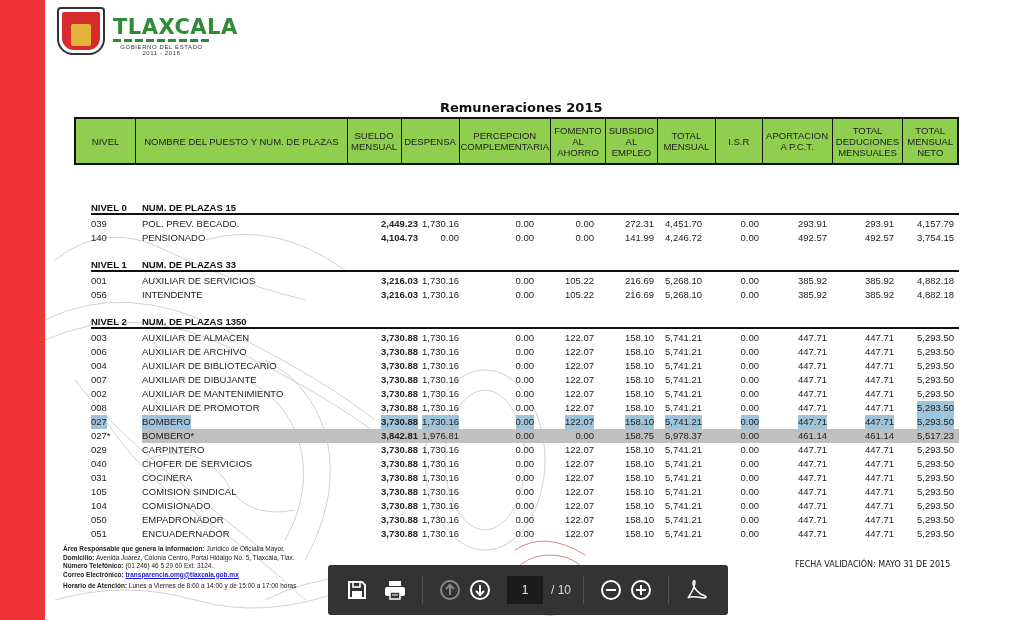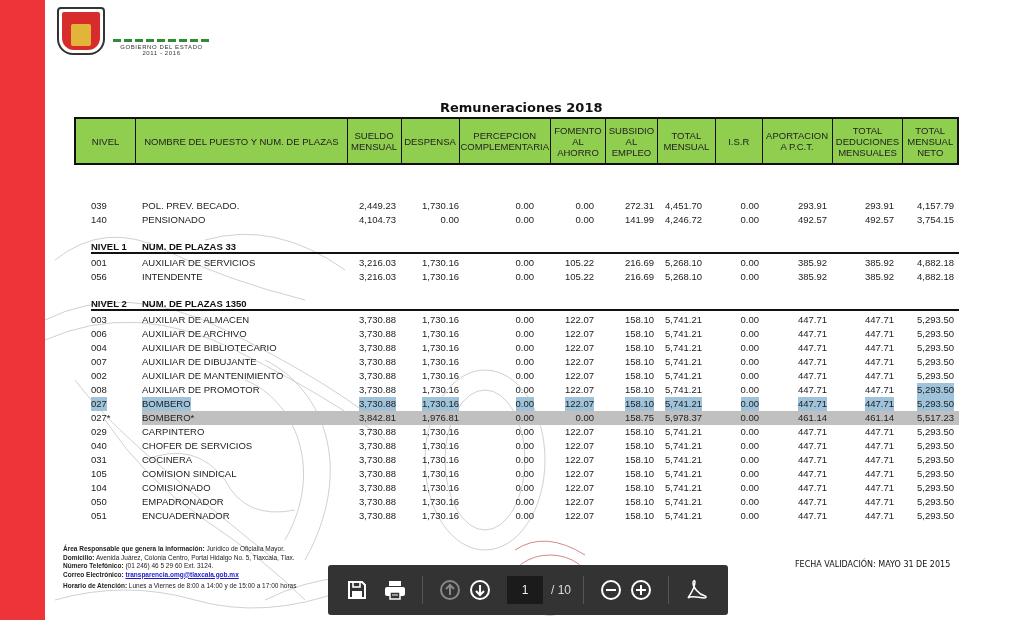--- a/index.html
+++ b/index.html
@@ -31,21 +31,21 @@
   .body-wrap { position: absolute; left: 29px; top: 196px; width: 885px; }
   .group-hdr { position: relative; height: 18px; font-size: 9.5px; font-weight: bold; color: #111; }
   .group-hdr .lvl { position: absolute; left: 17px; top: 6px; }
   .group-hdr .plz { position: absolute; left: 68px; top: 6px; }
   .group-rule { position: absolute; left: 17px; right: 0; top: 17px; height: 2px; background: #111; }
   .row { position: relative; height: 14px; font-size: 9.5px; color: #222; display: flex; }
   .row span { display: block; line-height: 14px; white-space: nowrap; }
   .c0 { position: absolute; left: 17px; }
   .c1 { position: absolute; left: 68px; }
   .num { position: absolute; text-align: right; }
-  .n2 { left: 264px; width: 58px; }
+  .n2 { left: 286px; width: 58px; font-weight: bold; }
   .n3 { left: 330px; width: 55px; }
   .n4 { left: 400px; width: 60px; }
   .n5 { left: 470px; width: 50px; }
   .n6 { left: 530px; width: 50px; }
   .n7 { left: 560px; width: 68px; }
   .n8 { left: 640px; width: 45px; }
   .n9 { left: 690px; width: 63px; }
   .n10 { left: 760px; width: 60px; }
   .n11 { left: 820px; width: 60px; }
   .hl { background: #9ec3da; }
@@ -88,29 +88,30 @@
     <g fill="none" stroke="#c96a6a" stroke-width="0.8">
       <ellipse cx="505" cy="585" rx="40" ry="30"></ellipse>
       <path d="M470 550 Q 500 530 540 555"></path>
     </g>
   </svg>
 
   <div class="logo-tlax">
     <div class="shield">
         <div class="shield-inner"></div>
       </div>
+    <div class="tlax-word">TLAXCALA</div>
     <div class="tlax-deco"></div>
     <div class="tlax-sub">
       <div>GOBIERNO DEL ESTADO</div>
       <div>2011 - 2016</div>
     </div>
   </div>
 
 
-  <div class="report-title">Remuneraciones 2018</div>
+  <div class="report-title">Remuneraciones 2015</div>
 
   <table class="hdr">
     <tbody>
         <tr>
       <th style="width:61px">NIVEL</th>
       <th style="width:213px">NOMBRE DEL PUESTO Y NUM. DE PLAZAS</th>
       <th style="width:54px">SUELDO MENSUAL</th>
       <th style="width:58px">DESPENSA</th>
       <th style="width:88px">PERCEPCION COMPLEMENTARIA</th>
       <th style="width:55px">FOMENTO AL AHORRO</th>
@@ -118,20 +119,25 @@
       <th style="width:58px">TOTAL MENSUAL</th>
       <th style="width:47px">I.S.R</th>
       <th style="width:70px">APORTACION A P.C.T.</th>
       <th style="width:71px">TOTAL DEDUCIONES MENSUALES</th>
       <th style="width:55px">TOTAL MENSUAL NETO</th>
     </tr>
   </tbody>
     </table>
 
   <div class="body-wrap" id="body-wrap">
+      <div class="group-hdr">
+        <span class="lvl">NIVEL 0</span>
+        <span class="plz">NUM. DE PLAZAS 15</span>
+        <div class="group-rule"></div>
+      </div>
       <div style="height: 3px;"></div>
       <div class="row">
         <span class="c0">039</span>
         <span class="c1">POL. PREV. BECADO.</span>
         <span class="num n2"><span style="display:inline-block" class="">2,449.23</span></span>
         <span class="num n3"><span style="display:inline-block" class="">1,730.16</span></span>
         <span class="num n4"><span style="display:inline-block" class="">0.00</span></span>
         <span class="num n5"><span style="display:inline-block" class="">0.00</span></span>
         <span class="num n6"><span style="display:inline-block" class="">272.31</span></span>
         <span class="num n7"><span style="display:inline-block" class="">4,451.70</span></span>

